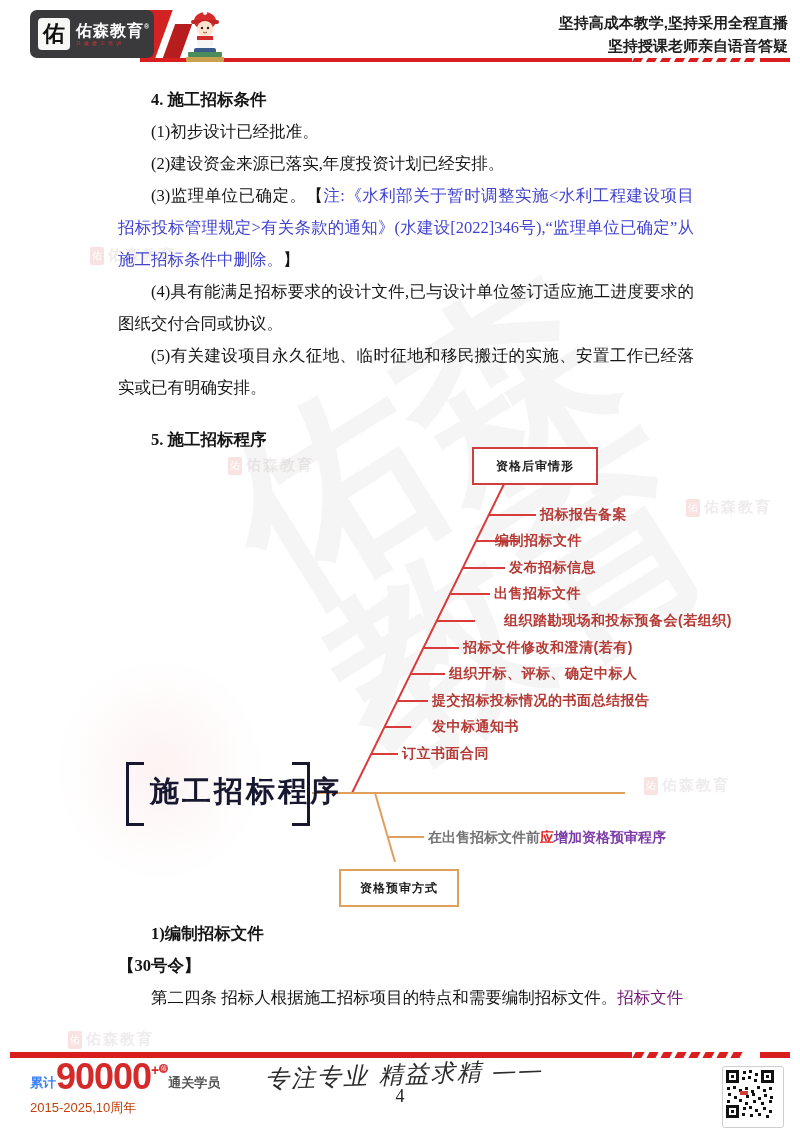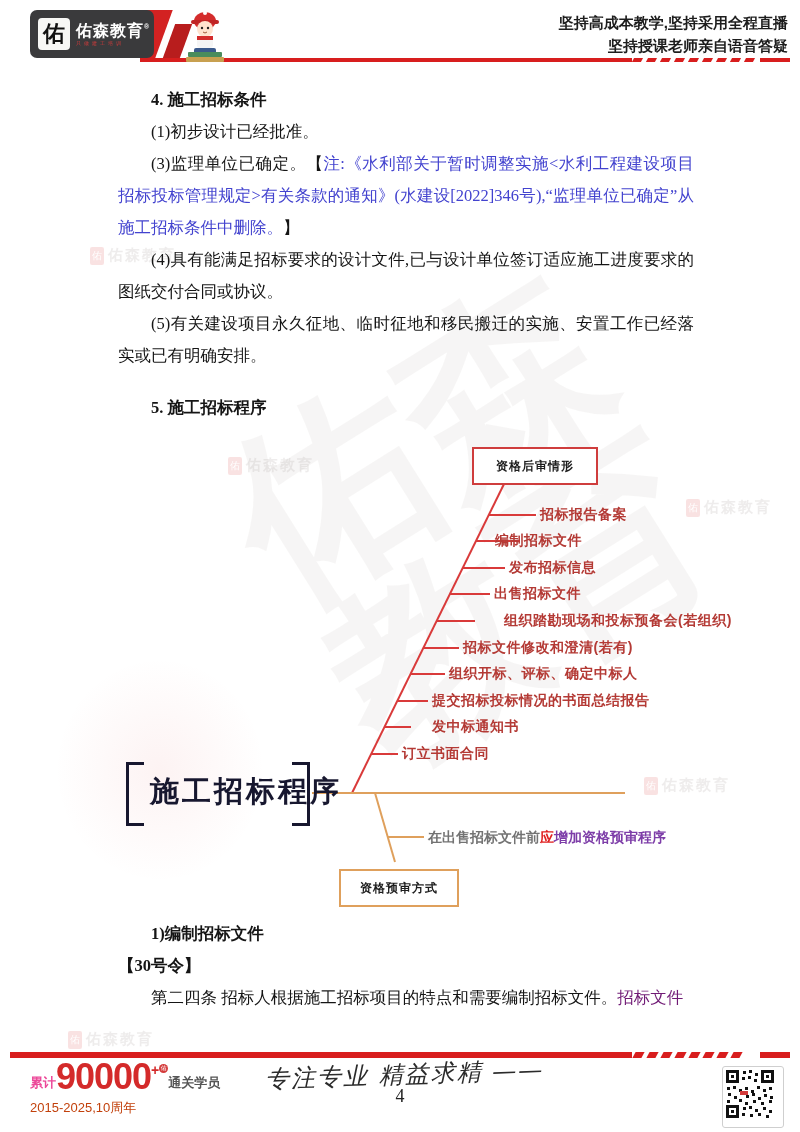--- a/index.html
+++ b/index.html
@@ -42,21 +42,21 @@
   .wm{display:flex;align-items:center;gap:4px;opacity:.16;z-index:0;pointer-events:none;}
   .wm .wm-seal{width:14px;height:18px;background:#e05050;border-radius:2px;color:#fff;font-size:10px;display:flex;align-items:center;justify-content:center;}
   .wm .wm-txt{color:#9a8f8c;font-weight:bold;font-size:15px;letter-spacing:2px;}
   .wm-big{left:270px;top:330px;font-size:200px;line-height:.95;color:#6b5a50;opacity:.05;transform:rotate(-32deg);font-weight:bold;z-index:0;pointer-events:none;white-space:pre-line;}
   .wm-blob{left:10px;top:610px;width:300px;height:320px;background:radial-gradient(closest-side,#e05050,transparent 70%);opacity:.07;z-index:0;pointer-events:none;border-radius:50%;}
 
   
   .ftr-bar{top:1052px;height:6px;background:#d81e1e;z-index:2;}
   .ftr-left{left:30px;top:1062px;z-index:3;}
   .ftr-row{display:flex;align-items:flex-end;line-height:1;}
-  .ftr-lbl{font-size:13px;color:#ec4899;font-weight:bold;padding-bottom:4px;}
+  .ftr-lbl{font-size:13px;color:#3b82f6;font-weight:bold;padding-bottom:4px;}
   .ftr-num{font-size:36px;font-weight:bold;color:#d42a2a;letter-spacing:-1px;line-height:.85;}
   .ftr-plus{font-size:14px;color:#d42a2a;font-weight:bold;padding-bottom:16px;}
   .ftr-badge{width:9px;height:9px;border-radius:50%;background:#d43b3b;color:#fff;font-size:6px;display:inline-block;text-align:center;line-height:9px;margin-bottom:20px;}
   .ftr-suffix{font-size:13px;color:#555;font-weight:bold;padding-bottom:4px;}
   .ftr-years{font-size:13px;color:#c2410c;margin-top:6px;}
   .signature{left:265px;top:1058px;width:310px;font-family:"DejaVu Serif",serif;font-style:italic;font-size:24px;color:#2b2b2b;transform:rotate(-2deg);letter-spacing:2px;z-index:3;white-space:nowrap;}
   .pagenum{left:0;right:0;top:1086px;text-align:center;font-family:"Liberation Serif",serif;font-size:18px;color:#222;z-index:3;}
   .qr{left:722px;top:1066px;width:56px;height:56px;background:#fff;border:1px solid #cfcfcf;border-radius:3px;padding:2px;z-index:3;}
 </style>
 </head>
@@ -126,20 +126,21 @@
     <span class="wm-txt">佑森教育</span>
   </div>
 <div class="abs wm" style="left:68px;top:1030px;">
     <span class="wm-seal">佑</span>
     <span class="wm-txt">佑森教育</span>
   </div>
 
 <div class="abs doc" style="left:118px;top:84px;width:576px;z-index:2;">
   <p class="b">4. 施工招标条件</p>
   <p>(1)初步设计已经批准。</p>
+  <p>(2)建设资金来源已落实,年度投资计划已经安排。</p>
   <p><span>(3)监理单位已确定。【</span><span class="sp-note">注:《水利部关于暂时调整实施&lt;水利工程建设项目招标投标管理规定&gt;有关条款的通知》(水建设[2022]346号),“监理单位已确定”从施工招标条件中删除。</span><span>】</span></p>
   <p>(4)具有能满足招标要求的设计文件,已与设计单位签订适应施工进度要求的图纸交付合同或协议。</p>
   <p>(5)有关建设项目永久征地、临时征地和移民搬迁的实施、安置工作已经落实或已有明确安排。</p>
   <p class="b mt20">5. 施工招标程序</p>
 </div>
 
 <svg class="abs" style="left:0;top:0;z-index:1;" width="800" height="1132">
 
   <line x1="505" y1="482" x2="352" y2="793" stroke="#d93a3a" stroke-width="2"></line>
 

